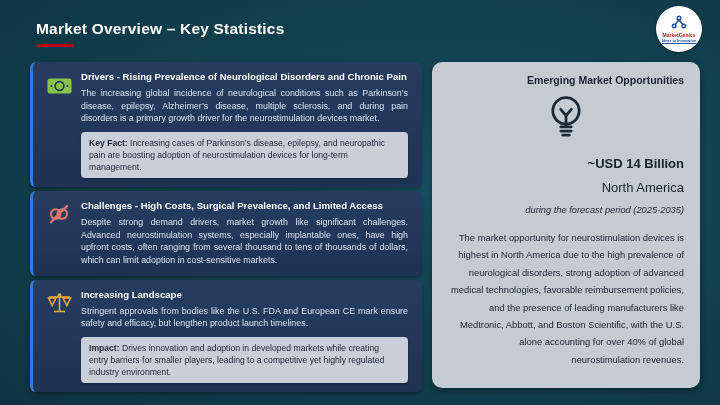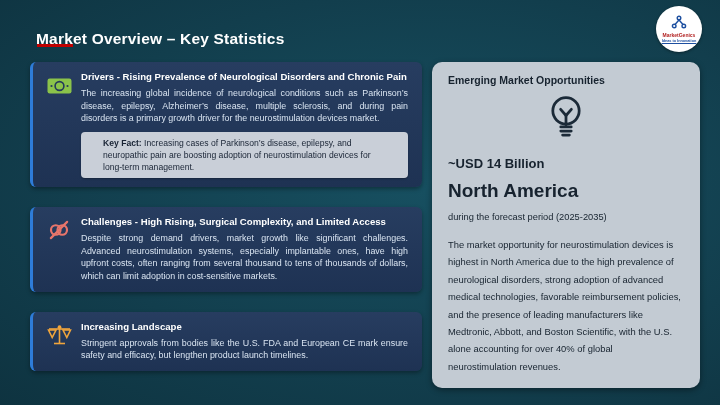--- a/index.html
+++ b/index.html
@@ -8,21 +8,21 @@
 
   .slide {
     position: relative;
     width: 720px; height: 405px;
     background: radial-gradient(ellipse at 60% 45%, #175061 0%, #123e4d 60%, #0e3340 100%);
     overflow: hidden;
   }
 
   
   .page-title {
-    position: absolute; left: 36px; top: 30px;
+    position: absolute; left: 36px; top: 20px;
     color: #ffffff; font-size: 15.5px; font-weight: bold; letter-spacing: 0.2px;
   }
   .title-underline {
     position: absolute; left: 37px; top: 44px;
     width: 36px; height: 3px; background: #c00000;
   }
   .logo {
     position: absolute; right: 18px; top: 6px;
     width: 46px; height: 46px; border-radius: 50%;
     background: #ffffff;
@@ -33,57 +33,57 @@
   .logo-tagline { color: #1d4fa0; font-size: 3.8px; font-weight: bold; text-decoration: underline; }
 
   
   .left-col { position: absolute; left: 30px; top: 62px; width: 392px; }
   .card {
     position: relative;
     background: linear-gradient(180deg, #273d60 0%, #1e3253 100%);
     border-left: 3px solid #2e7cd8;
     border-radius: 6px;
     padding: 9px 14px 9px 48px;
-    margin-bottom: 20px;
+    margin-bottom: 4px;
     box-shadow: 0 2px 4px rgba(0,0,0,.35);
   }
   .card-icon { position: absolute; left: 13px; top: 10px; width: 27px; height: 27px; }
   .card-title { color: #ffffff; font-size: 9.6px; font-weight: bold; margin-bottom: 5px; }
   .card-body {
     color: #d9e4f1; font-size: 8.9px; line-height: 1.42;
     text-align: justify;
   }
   .callout {
     margin-top: 7px;
     background: #c9cfd8;
     border-radius: 4px;
-    padding: 5px 22px;
+    padding: 5px 8px;
     color: #182334; font-size: 8.6px; line-height: 1.4;
     text-align: left;
     box-shadow: 0 1px 2px rgba(0,0,0,.3);
   }
   .callout b { font-weight: bold; }
 
   
   .right-panel {
     position: absolute; left: 432px; top: 62px;
     width: 268px; height: 326px;
     background: #c3cbd3;
     border-radius: 10px;
     padding: 10px 16px;
-    text-align: left;
+    text-align: right;
     color: #17232f;
     box-shadow: 0 2px 6px rgba(0,0,0,.4);
   }
   .panel-title { font-size: 10.5px; font-weight: bold; margin-top: 2px; }
   .bulb-wrap { margin-top: 8px; height: 46px; display: flex; justify-content: center; }
   .panel-value { font-size: 13px; font-weight: bold; margin-top: 16px; }
   .panel-sub { font-size: 9.3px; margin-top: 10px; }
-  .panel-region { font-size: 19px; font-weight: bold; margin-top: 9px; }
-  .panel-period { font-size: 9.3px; margin-top: 10px; }
+  .panel-region { font-size: 13px; font-weight: normal; margin-top: 9px; }
+  .panel-period { font-size: 9.3px; margin-top: 10px; font-style: italic; }
   .panel-desc { font-size: 9.4px; line-height: 1.85; margin-top: 14px; }
 </style>
 </head>
 <body>
 
 <div class="slide">
 
   <div class="page-title">Market Overview – Key Statistics</div>
   <div class="title-underline"></div>
 
@@ -118,37 +118,38 @@
     </div>
 
     <div class="card">
       <span class="card-icon">
         <svg width="26" height="26" viewBox="0 0 24 24" fill="none" stroke="#E8756B" stroke-width="2" stroke-linecap="round">
           <circle cx="9" cy="12" r="4.4"></circle>
           <circle cx="15" cy="12" r="4.4"></circle>
           <line x1="4.5" y1="19.5" x2="19.5" y2="4.5"></line>
         </svg>
       </span>
-      <div class="card-title">Challenges - High Rising, Surgical Complexity, and Limited Access</div>
+      <div class="card-title">Challenges - High Costs, Surgical Prevalence, and Limited Access</div>
       <div class="card-body">Despite strong demand drivers, market growth like significant challenges. Advanced neurostimulation systems, especially implantable ones, have high upfront costs, often ranging from several thousand to tens of thousands of dollars, which can limit adoption in cost-sensitive markets.</div>
     </div>
 
     <div class="card">
       <span class="card-icon">
         <svg width="27" height="27" viewBox="0 0 27 27" fill="none" stroke="#F0A53C" stroke-width="1.6">
           <line x1="3" y1="7" x2="24" y2="7"></line>
           <circle cx="13.5" cy="5.2" r="1.9" fill="#F0A53C" stroke="none"></circle>
           <line x1="13.5" y1="7" x2="13.5" y2="21"></line>
           <line x1="8" y1="21.5" x2="19" y2="21.5"></line>
           <path d="M2.5 8 L10 8 L6.2 15.5 Z"></path>
           <path d="M17 8 L24.5 8 L20.8 15.5 Z"></path>
         </svg>
       </span>
       <div class="card-title">Increasing Landscape</div>
       <div class="card-body">Stringent approvals from bodies like the U.S. FDA and European CE mark ensure safety and efficacy, but lengthen product launch timelines.</div>
+      <div class="callout"><b>Impact:</b><span> Drives innovation and adoption in developed markets while creating entry barriers for smaller players, leading to a competitive yet highly regulated industry environment.</span></div>
     </div>
 
   </div>
 
   <div class="right-panel">
     <div class="panel-title">Emerging Market Opportunities</div>
     <div class="bulb-wrap">
       <svg width="40" height="46" viewBox="0 0 26 30" fill="none" stroke="#1b2a38" stroke-width="1.8" stroke-linecap="round" stroke-linejoin="round">
         <circle cx="13" cy="11" r="8.6"></circle>
         <path d="M9.5 10 L13 14 L16.5 10"></path>

